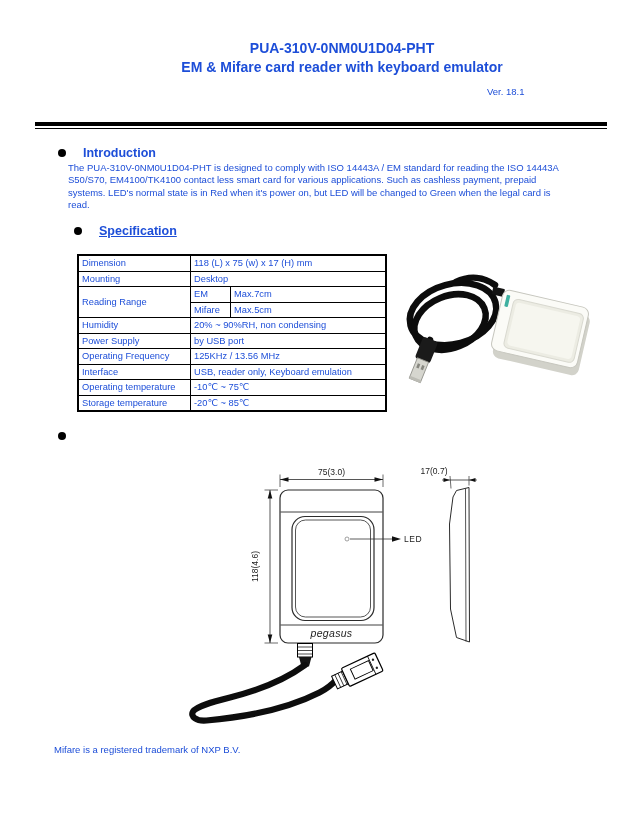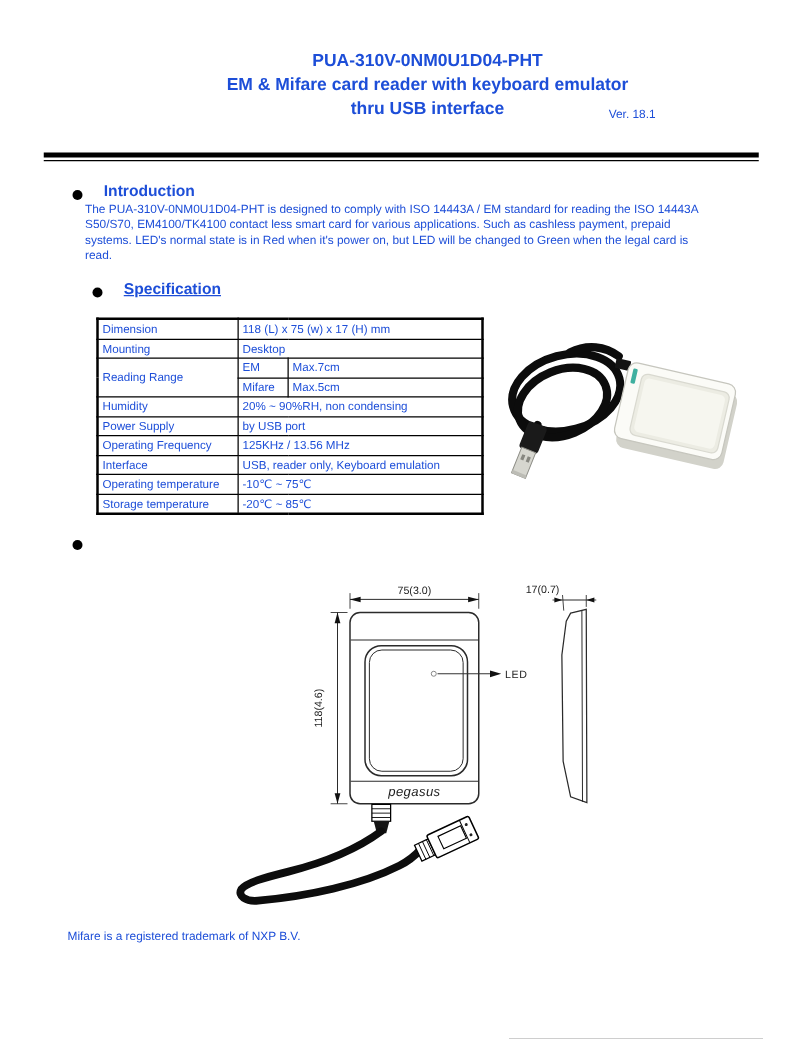--- a/index.html
+++ b/index.html
@@ -8,21 +8,21 @@
     font-family:"Liberation Sans","DejaVu Sans",sans-serif; color:#1d4ed8;
     margin:0 auto; overflow:hidden;
   }
   
   .title-block { position:absolute; left:62px; top:39px; width:560px; text-align:center;
     font-weight:bold; font-size:14px; line-height:19px; }
   .version { position:absolute; left:487px; top:86px; font-size:9.5px; font-weight:normal; }
   .rule { position:absolute; left:35px; top:122px; width:572px; height:2px;
     border-top:4px solid #000; border-bottom:1.5px solid #000; }
   
-  .sec-head { position:absolute; display:flex; align-items:flex-end; font-weight:bold; font-size:12.5px; }
+  .sec-head { position:absolute; display:flex; align-items:flex-start; font-weight:bold; font-size:12.5px; }
   .bullet { width:8px; height:8px; border-radius:50%; background:#000; margin:3px 17px 0 0; flex:none; }
   
   .intro-body { position:absolute; left:68px; top:162px; width:497px; font-size:9.5px; line-height:12.3px; }
   
   table.spec { position:absolute; left:77px; top:254px; border-collapse:collapse; font-size:9.3px; border:2px solid #000; }
   table.spec td { border:1px solid #000; padding:0 3px; height:14.5px; line-height:12px; white-space:nowrap;margin-left:14px; }
   td.c1 { width:105px; }
   td.c2 { width:33px; }
   td.c3 { width:148px; }
   
@@ -35,21 +35,20 @@
   .doc-code { position:absolute; right:52px; top:830px; font-size:9px; }
 </style>
 </head>
 <body>
 
 <div class="page">
 
   <div class="title-block">
     <div>PUA-310V-0NM0U1D04-PHT</div>
     <div>EM &amp; Mifare card reader with keyboard emulator</div>
-    <div>thru USB interface</div>
   </div>
   <div class="version">Ver. 18.1</div>
 
   <div class="rule"></div>
 
   <div class="sec-head" style="left:58px; top:146px;">
     <span class="bullet"></span>
     <span>Introduction</span>
   </div>
   <div class="intro-body">The PUA-310V-0NM0U1D04-PHT is designed to comply with ISO 14443A / EM standard for reading the ISO 14443A S50/S70, EM4100/TK4100 contact less smart card for various applications. Such as cashless payment, prepaid systems. LED's normal state is in Red when it's power on, but LED will be changed to Green when the legal card is read.</div>

